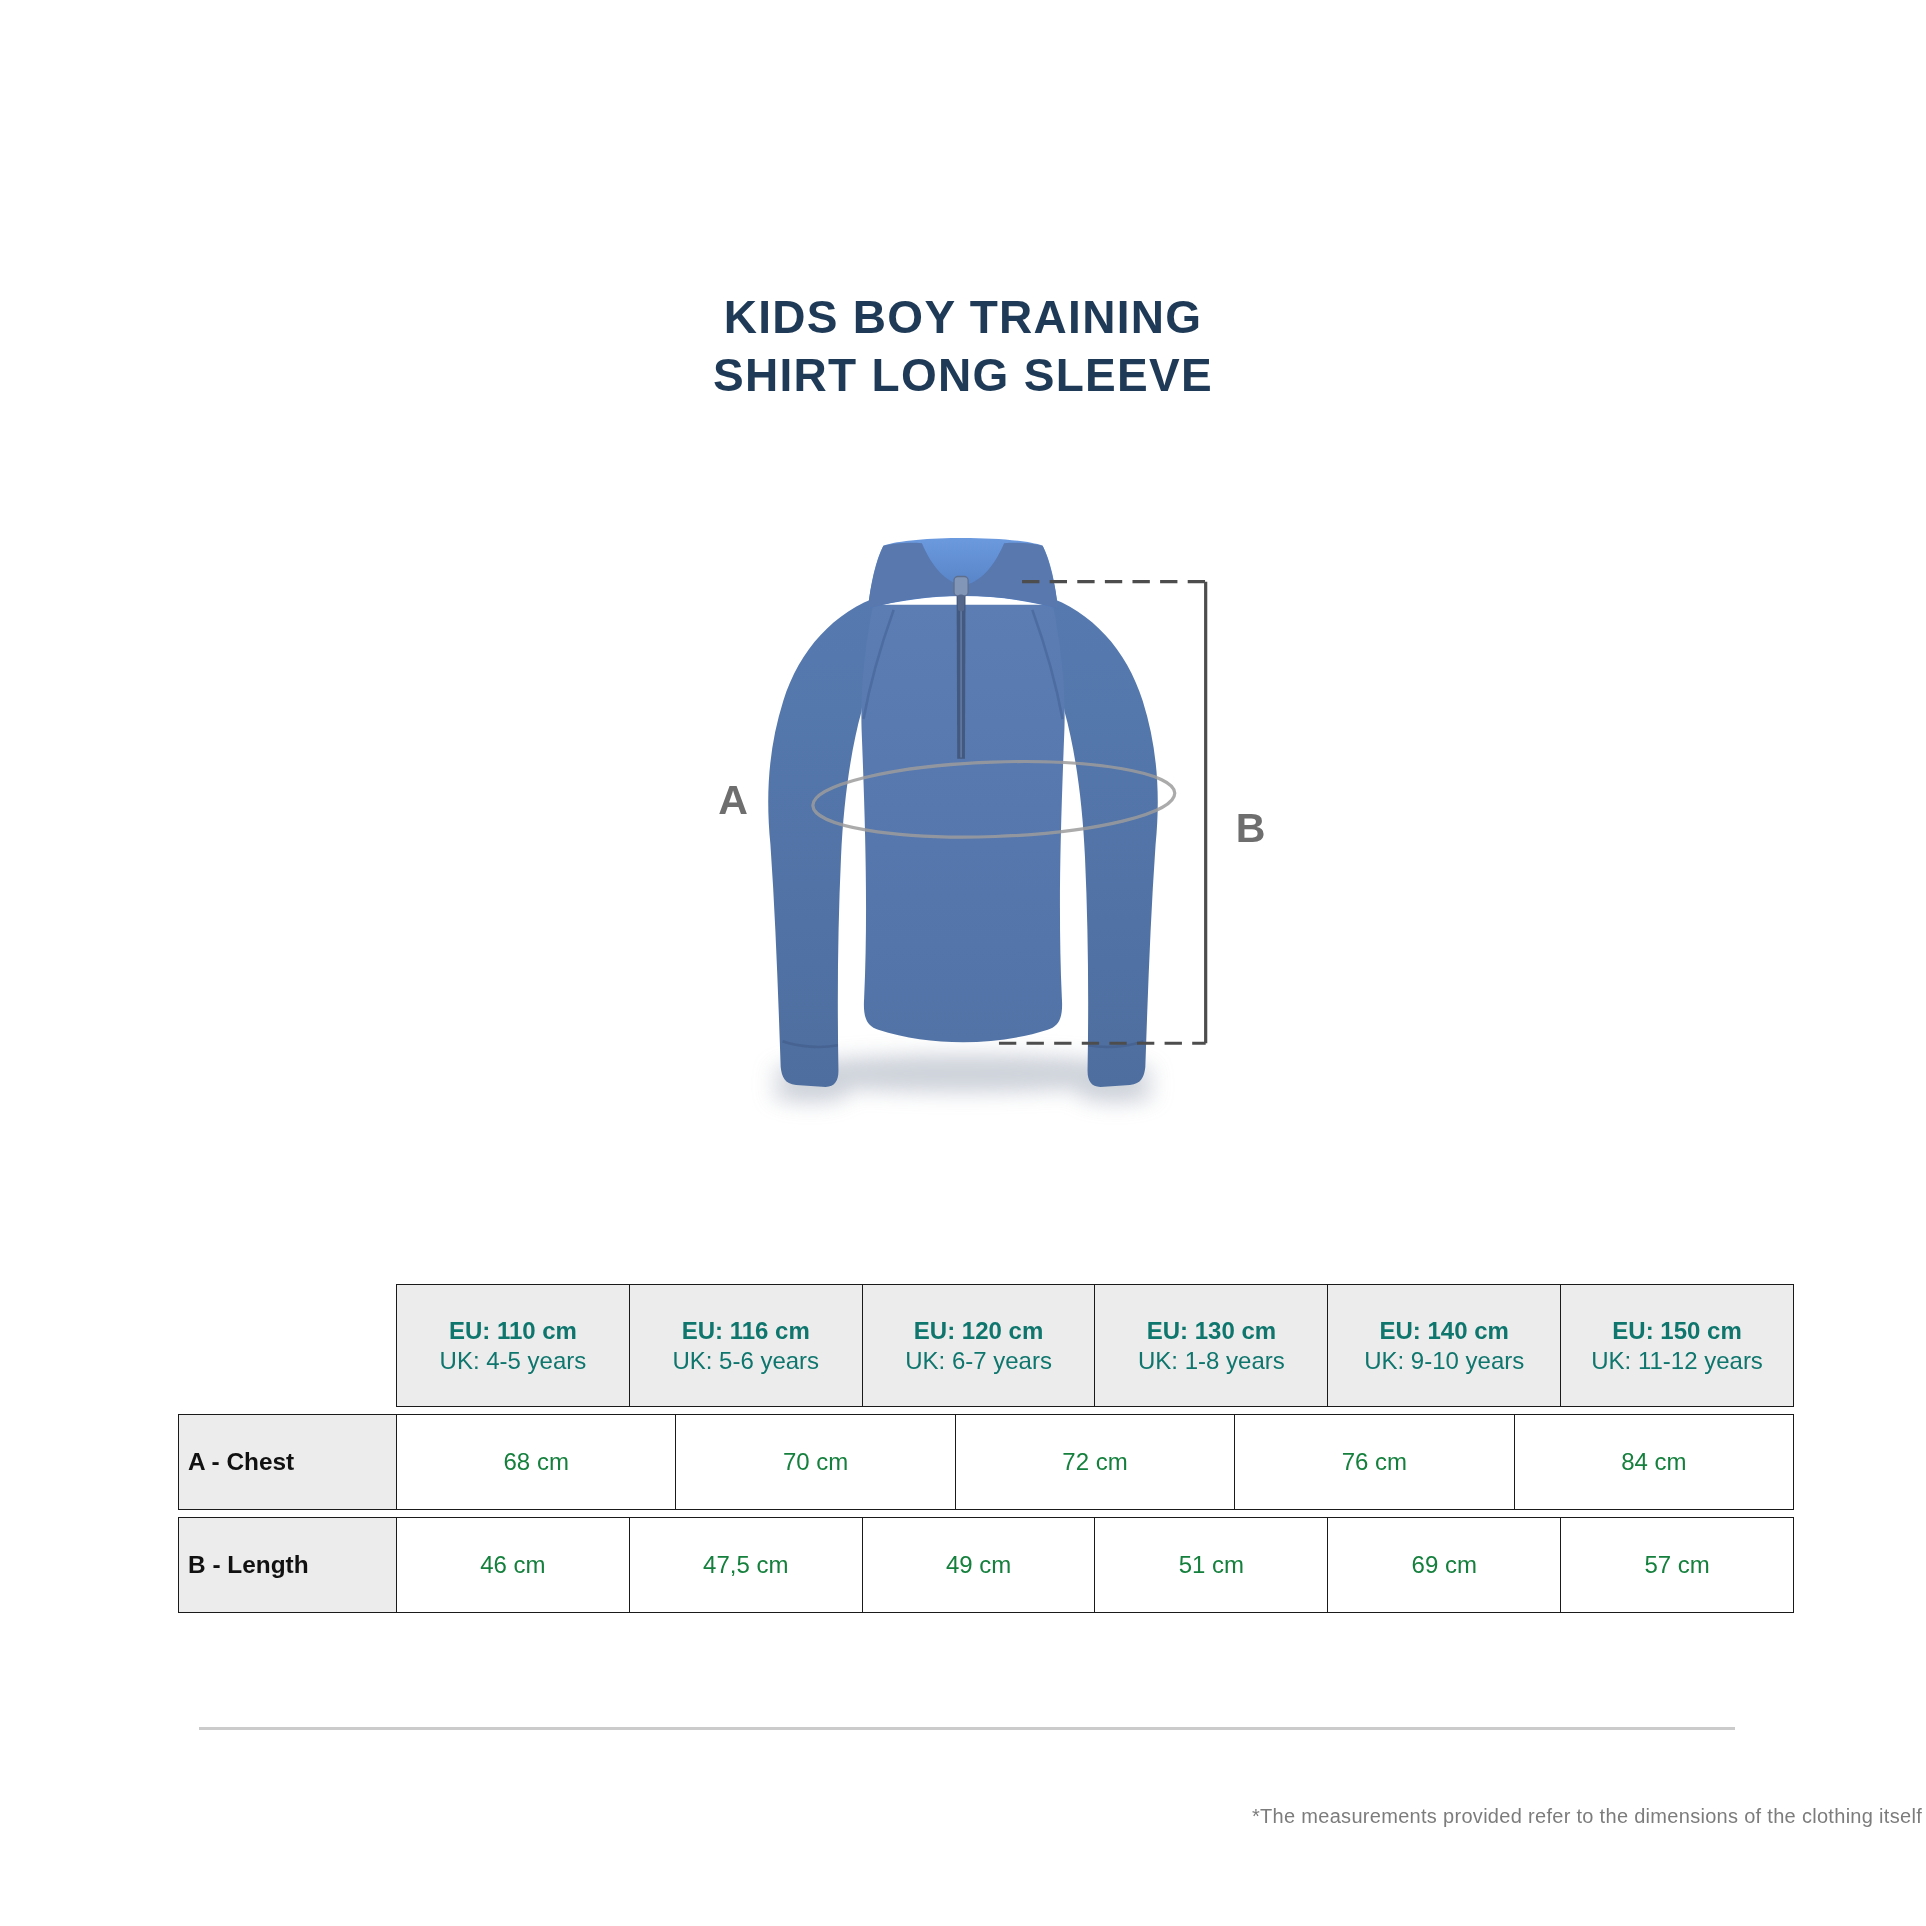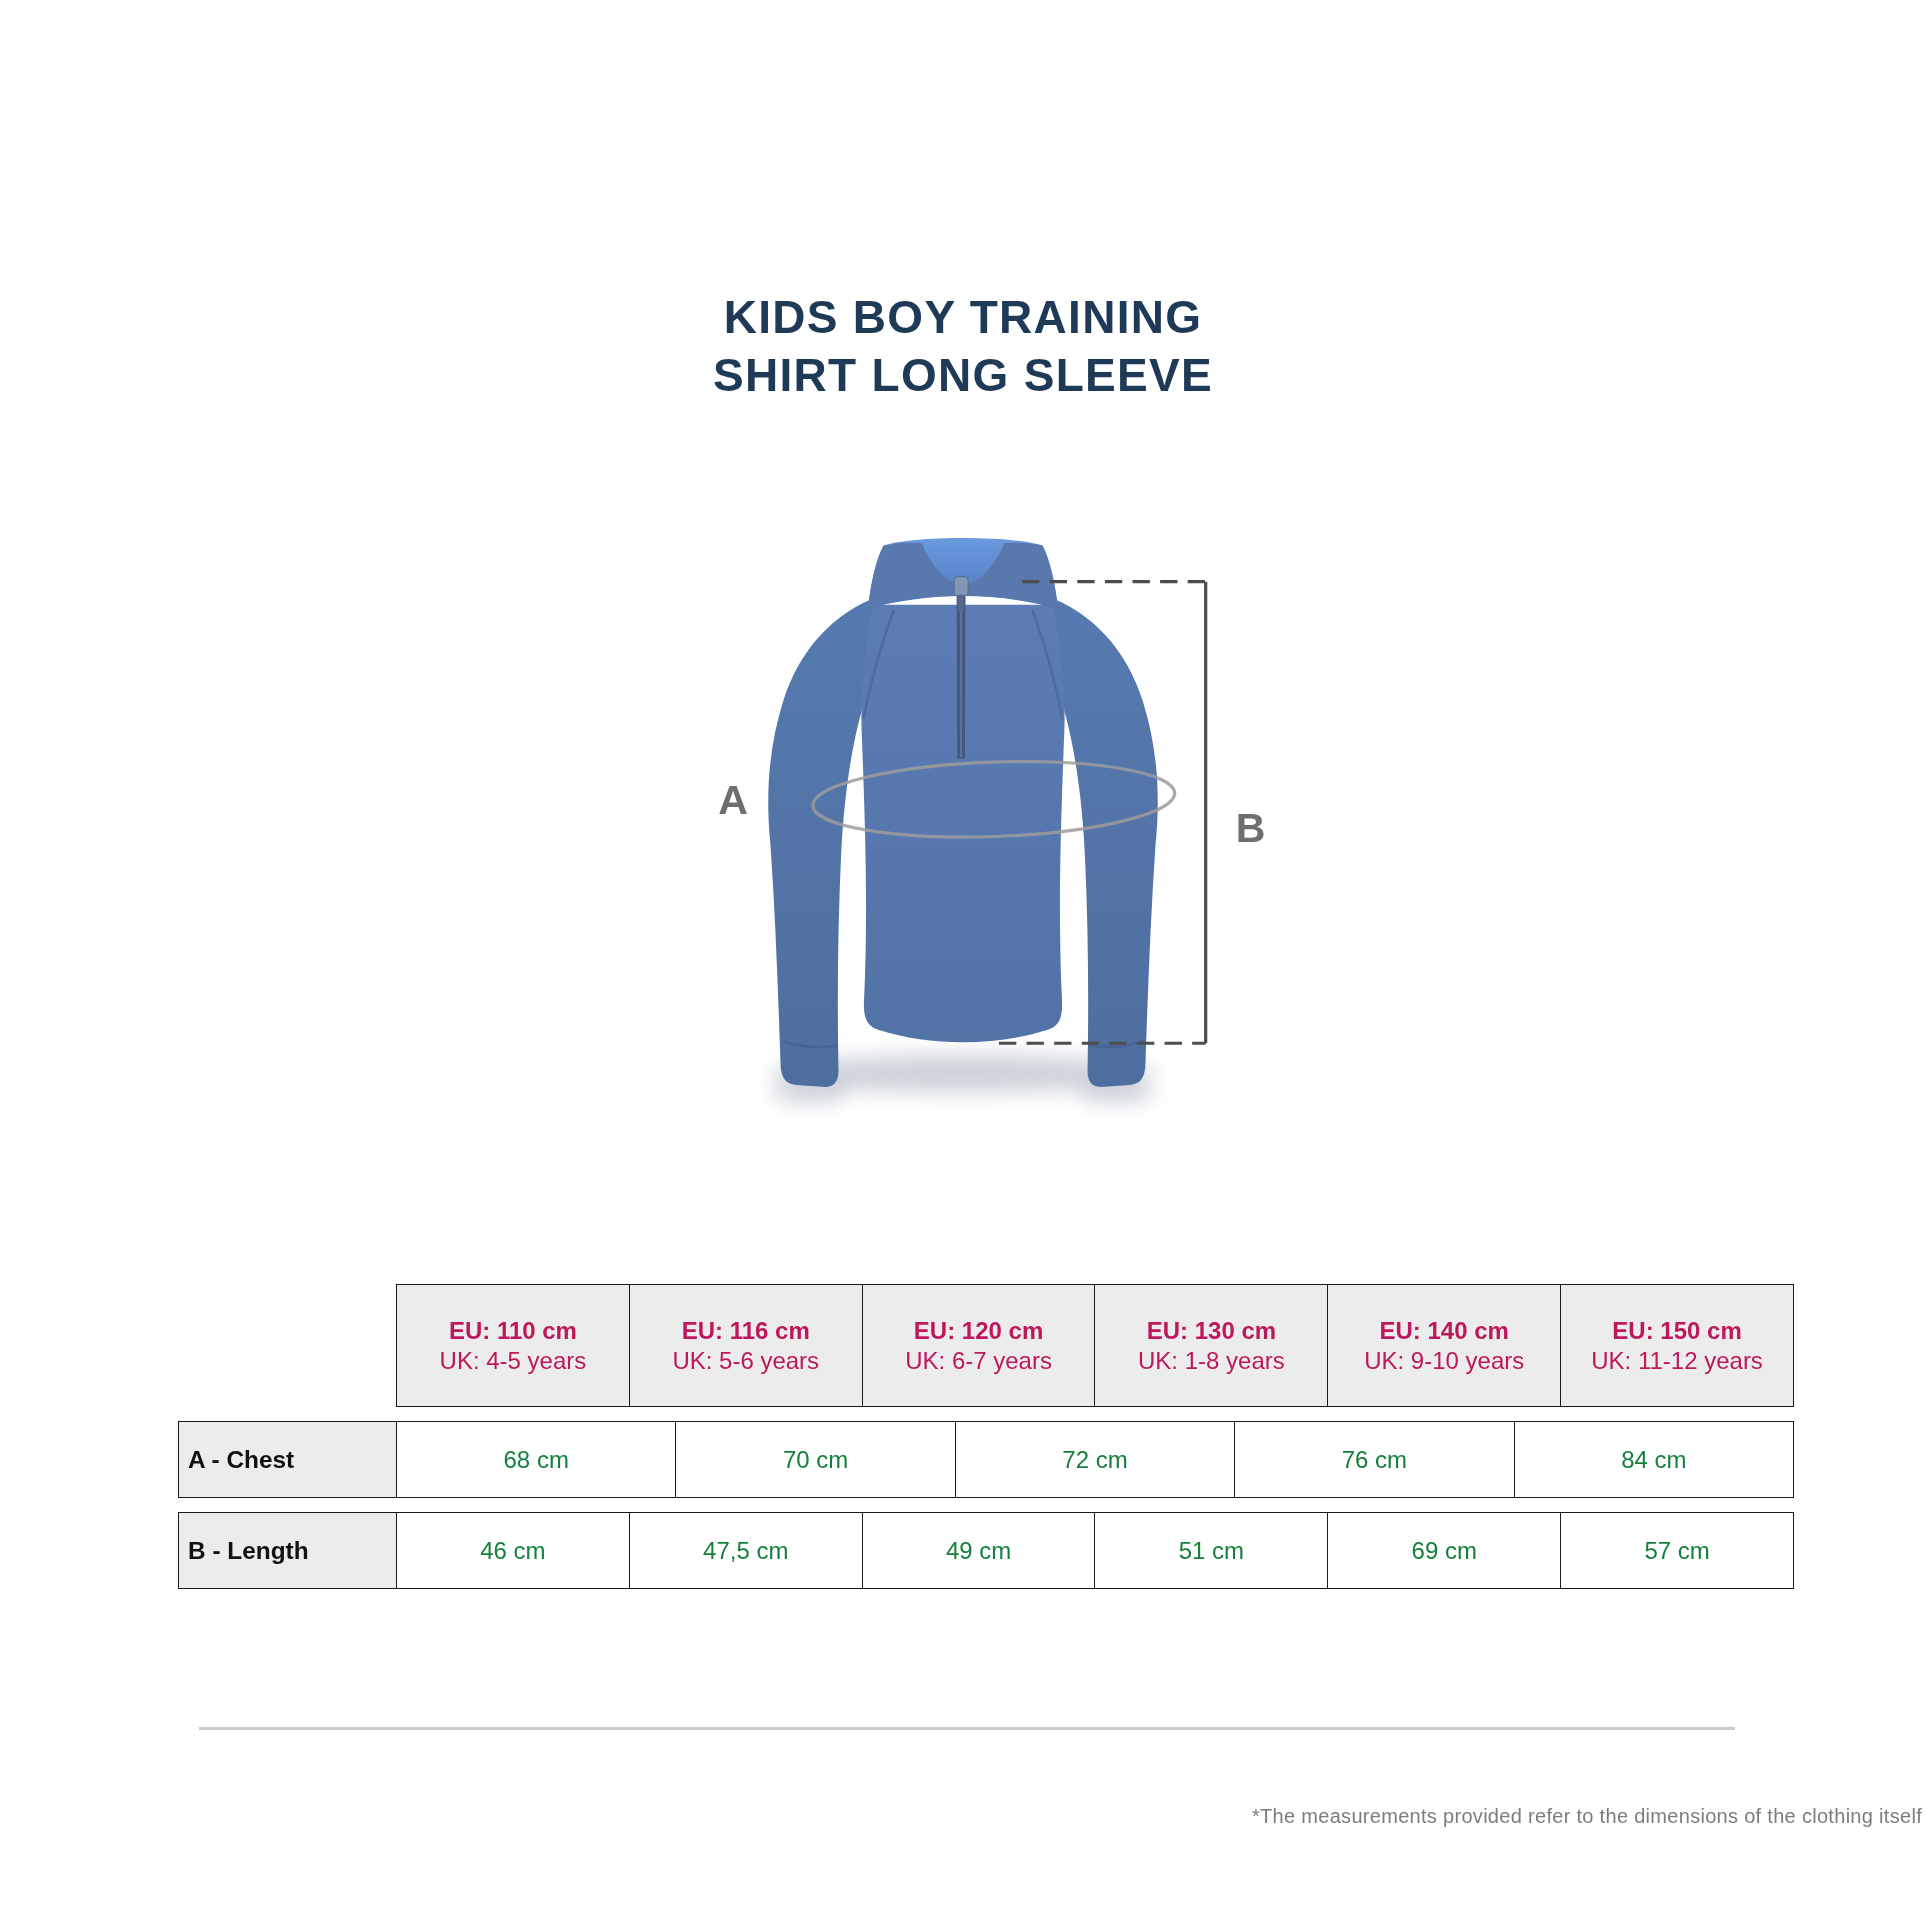--- a/index.html
+++ b/index.html
@@ -37,28 +37,28 @@
     line-height: 58px; color: #1E3A57;
   }
 
   
   .figure { position: absolute; top: 0; left: 0; width: 1926px; height: 1926px; }
 
   
   .table { position: absolute; left: 178px; top: 1284px; width: 1616px; }
   .trow { display: flex; }
   .trow.thead { height: 123px; }
-  .trow.tbody { height: 77px; margin-top: 14px; }
+  .trow.tbody { height: 96px; margin-top: 7px; }
   .tcell {
     box-sizing: border-box; border: 1.9px solid #1A1A1A; border-right: none;
     display: flex; flex-direction: column; justify-content: center; align-items: center;
   }
   .tcell:last-child { border-right: 1.9px solid #1A1A1A; }
   .tcell.corner { border: none; width: 218px; background: #ffffff; }
-  .tcell.head { flex: 1; background: #ECECEC; color: #be185d; font-size: 24px; line-height: 30px; text-align: center; }
+  .tcell.head { flex: 1; background: #ECECEC; color: #0f766e; font-size: 24px; line-height: 30px; text-align: center; }
   .tcell.head .eu { font-weight: bold; }
   .tcell.label {
     width: 218px; background: #ECECEC; color: #111111;
     font-weight: bold; font-size: 24.4px;
     align-items: flex-start; padding-left: 9px;
   }
   .tcell.val { flex: 1; background: #ffffff; color: #15803d; font-size: 24px; }
 
   
   .divider { position: absolute; left: 199px; top: 1727px; width: 1536px; height: 2.6px; background: #CBCBCB; }

